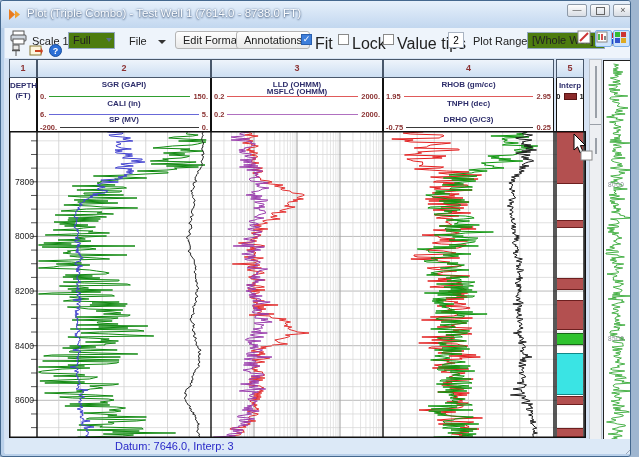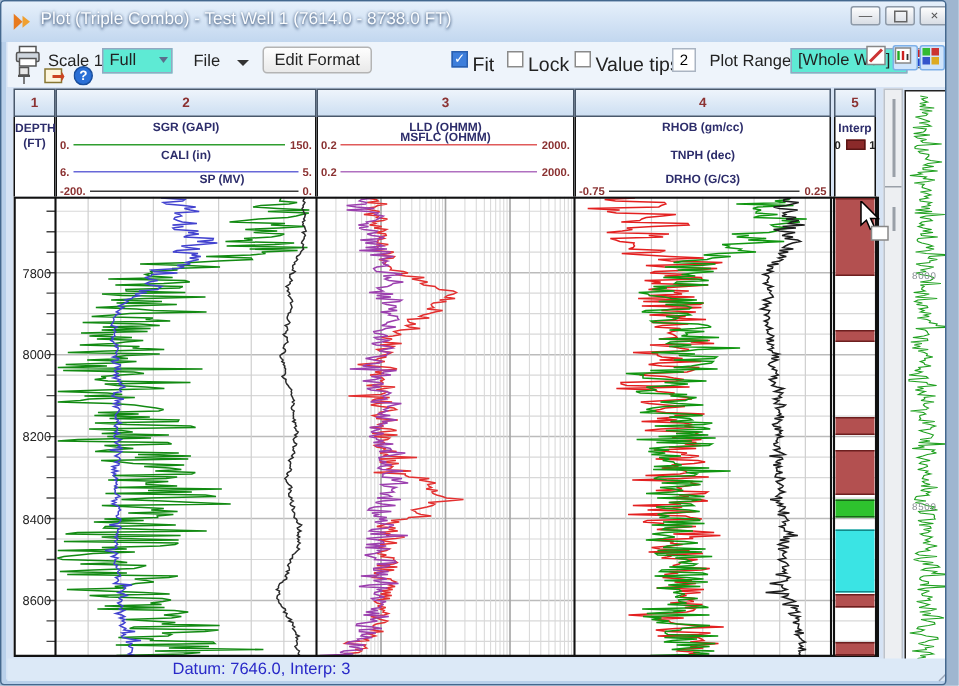--- a/index.html
+++ b/index.html
@@ -11,25 +11,25 @@
   #title-text{left:26px;top:6px;font-size:11.5px;color:#fbfdff;text-shadow:0 1px 2px rgba(70,95,130,.95),0 0 2px rgba(70,95,130,.8);white-space:nowrap;}
   .winbtn{top:3px;width:20px;height:13px;background:linear-gradient(#fdfdfd,#d8dde4);border:1px solid #8e9aa8;border-radius:2px;
           font-size:9px;color:#555;text-align:center;line-height:11px;box-sizing:border-box;}
   .maxglyph{display:inline-block;width:7px;height:6px;border:1px solid #666;margin-top:2px;}
   
   #toolbar{left:4px;top:27px;width:631px;height:30px;background:#eef4fb;border-bottom:1px solid #c2cedd;}
   #toolbar2{left:4px;top:43px;width:300px;height:14px;}
   .tlabel{font-size:11px;color:#222;top:7px;}
   .btn{background:linear-gradient(#fefefe,#e9e9e9);border:1px solid #b4b4b4;border-radius:3px;font-size:11px;color:#222;
        text-align:center;line-height:16px;height:18px;box-sizing:border-box;padding:0 7px;top:3px;}
-  .combo{background:#5eead4;border:1px solid #93a8c2;height:17px;box-sizing:border-box;font-size:11px;color:#222;line-height:15px;padding-left:4px;top:4px;}
+  .combo{background:#4d7c0f;border:1px solid #93a8c2;height:17px;box-sizing:border-box;font-size:11px;color:#222;line-height:15px;padding-left:4px;top:4px;}
   .arr2{position:absolute;right:2px;top:5px;width:0;height:0;border-left:3.5px solid transparent;border-right:3.5px solid transparent;border-top:4px solid #5a6f8c;}
   .cb{top:6px;width:11px;height:11px;border:1px solid #8a8a8a;background:#fff;box-sizing:border-box;font-size:9px;line-height:9px;text-align:center;color:#fff;}
   .cb.checked{background:#3d7edb;border-color:#2a5fae;}
-  .cblabel{font-size:13px;color:#222;top:7px;}
+  .cblabel{font-size:16px;color:#222;top:7px;}
   #tips-input{top:4px;width:16px;height:16px;border:1px solid #aab4c2;background:#fff;font-size:10px;text-align:center;box-sizing:border-box;font-family:"Liberation Sans",sans-serif;}
   .icon-btn{width:15px;height:15px;}
   .hl{background:#cfe4fb;border:1px solid #7eb0e8;border-radius:2px;}
   
   #panel-bg{left:4px;top:57px;width:631px;height:396px;background:#d6e3f4;}
   .numbox{top:58px;height:19px;background:linear-gradient(#eef4fb,#cddff2);border:1px solid #49586b;box-sizing:border-box;
           font-size:9px;font-weight:bold;color:#8b3232;text-align:center;line-height:17px;}
   .hdrbox{top:77px;height:53px;background:#fff;border-left:1px solid #111;border-right:1px solid #111;box-sizing:border-box;}
   .hname{position:absolute;width:100%;text-align:center;font-size:8px;font-weight:bold;color:#2d2d6b;white-space:nowrap;}
   .hscale{position:absolute;left:0;right:0;display:flex;align-items:center;padding:0 2px;}
@@ -74,20 +74,21 @@
       <rect x="1" y="5" width="15" height="6" rx="1" fill="#cfd6de" stroke="#555"></rect>
       <rect x="3" y="9" width="11" height="5" fill="#fff" stroke="#555"></rect>
     </svg>
     <div class="abs tlabel" style="left:27px">Scale 1:</div>
     <div class="abs combo" style="left:63px;width:47px">
       <span>Full</span><span class="arr2"></span>
     </div>
     <div class="abs tlabel" style="left:124px">File</div>
     <div class="abs" style="left:153px;top:12px;width:0;height:0;border-left:4px solid transparent;border-right:4px solid transparent;border-top:4.5px solid #333"></div>
     <div class="abs btn" style="left:170px">Edit Format</div>
+    <div class="abs btn" style="left:231px">Annotations</div>
     <div class="abs cb checked" style="left:296px">✓</div>
     <div class="abs cblabel" style="left:310px">Fit</div>
     <div class="abs cb" style="left:333px"></div>
     <div class="abs cblabel" style="left:347px">Lock</div>
     <div class="abs cb" style="left:378px"></div>
     <div class="abs cblabel" style="left:392px">Value tips</div>
     <input class="abs" id="tips-input" style="left: 443px;" value="2">
     <div class="abs tlabel" style="left:468px">Plot Range</div>
     <div class="abs combo" style="left:522px;width:78px">
       <span>[Whole Well]</span><span class="arr2"></span>
@@ -155,21 +156,21 @@
           <span class="hnum">0.</span>
           <span class="hline" style="border-color:#2f9e2f"></span>
           <span class="hnum">150.</span>
         </div>
         <div class="hname" style="top: 21px;">CALI (in)</div>
         <div class="hscale" style="top: 32px;">
           <span class="hnum">6.</span>
           <span class="hline" style="border-color:#6868d8"></span>
           <span class="hnum">5.</span>
         </div>
-        <div class="hname" style="top: 37px; padding-left: 24px;">SP (MV)</div>
+        <div class="hname" style="top: 37px;">SP (MV)</div>
         <div class="hscale" style="top: 45px;">
           <span class="hnum">-200.</span>
           <span class="hline" style="border-color:#3a3a3a"></span>
           <span class="hnum">0.</span>
         </div>
       </div>
       <div class="abs numbox" style="left: 210px; width: 172px;">3</div>
       <div class="abs hdrbox" style="left: 210px; width: 172px;">
         <div class="hname" style="top: 2px;">LLD (OHMM)</div>
         <div class="hscale" style="top: 14px;">
@@ -180,20 +181,25 @@
         <div class="hname" style="top: 9px;">MSFLC (OHMM)</div>
         <div class="hscale" style="top: 32px;">
           <span class="hnum">0.2</span>
           <span class="hline" style="border-color:#b070c0"></span>
           <span class="hnum">2000.</span>
         </div>
       </div>
       <div class="abs numbox" style="left: 382px; width: 171px;">4</div>
       <div class="abs hdrbox" style="left: 382px; width: 171px;">
         <div class="hname" style="top: 2px;">RHOB (gm/cc)</div>
+        <div class="hscale" style="top: 14px;">
+          <span class="hnum">1.95</span>
+          <span class="hline" style="border-color:#e05a5a"></span>
+          <span class="hnum">2.95</span>
+        </div>
         <div class="hname" style="top: 21px;">TNPH (dec)</div>
         <div class="hname" style="top: 37px;">DRHO (G/C3)</div>
         <div class="hscale" style="top: 45px;">
           <span class="hnum">-0.75</span>
           <span class="hline" style="border-color:#3a3a3a"></span>
           <span class="hnum">0.25</span>
         </div>
       </div>
       <div class="abs numbox" style="left: 555px; width: 28px;">5</div>
       <div class="abs hdrbox" style="left: 555px; width: 28px;">

